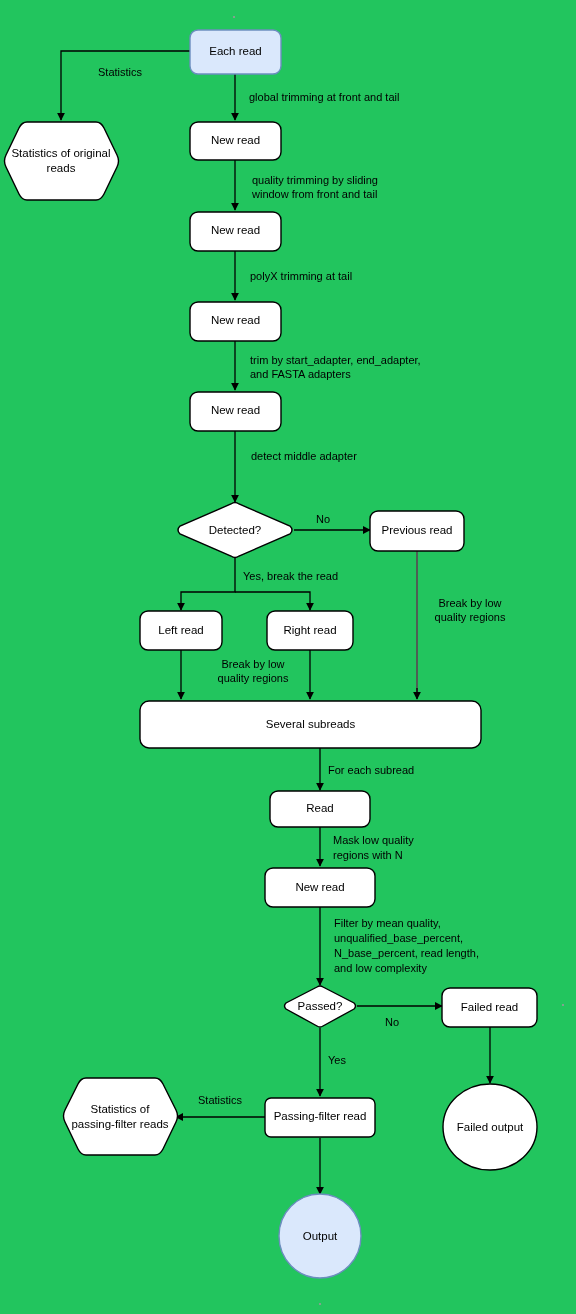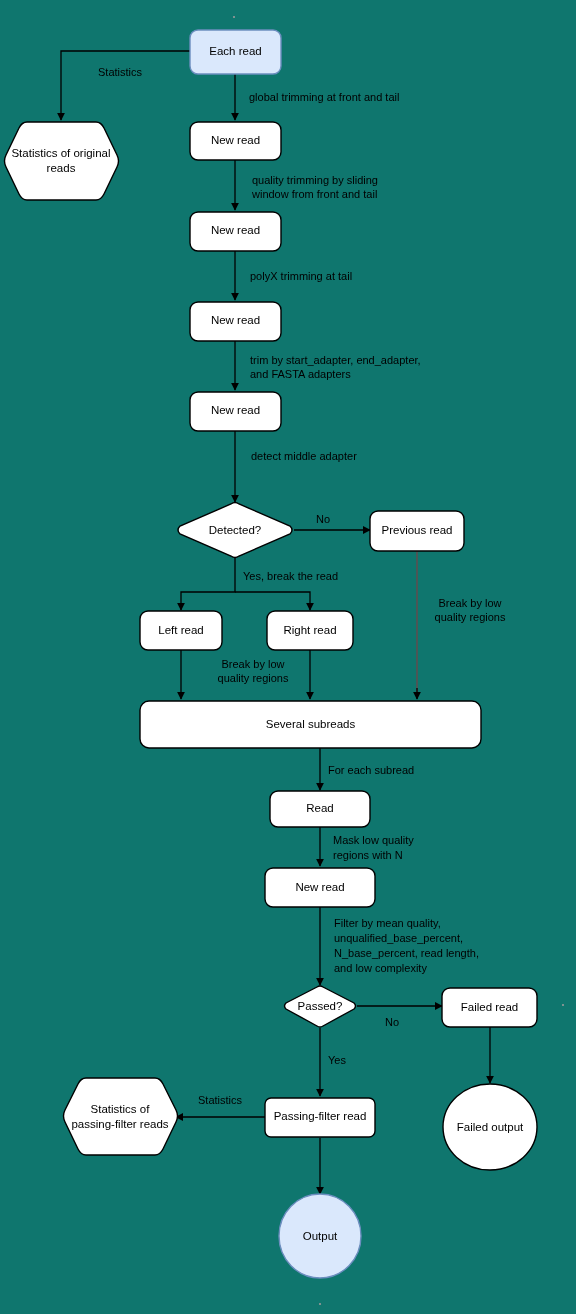--- a/index.html
+++ b/index.html
@@ -10,21 +10,21 @@
   body {
     width: 576px;
     height: 1314px;
     overflow: hidden;
     font-family: "Liberation Sans", sans-serif;
   }
   #flow-root {
     position: relative;
     width: 576px;
     height: 1314px;
-    background: #0f766e;
+    background: #22c55e;
   }
   svg.flow-canvas {
     display: block;
     width: 576px;
     height: 1314px;
   }
   .node-shape {
     fill: #ffffff;
     stroke: #000000;
     stroke-width: 1.4;

